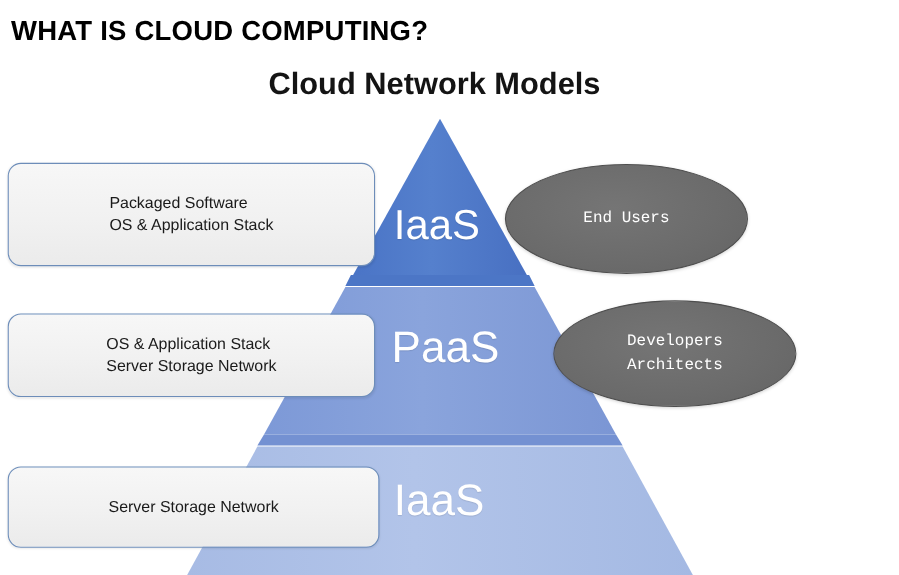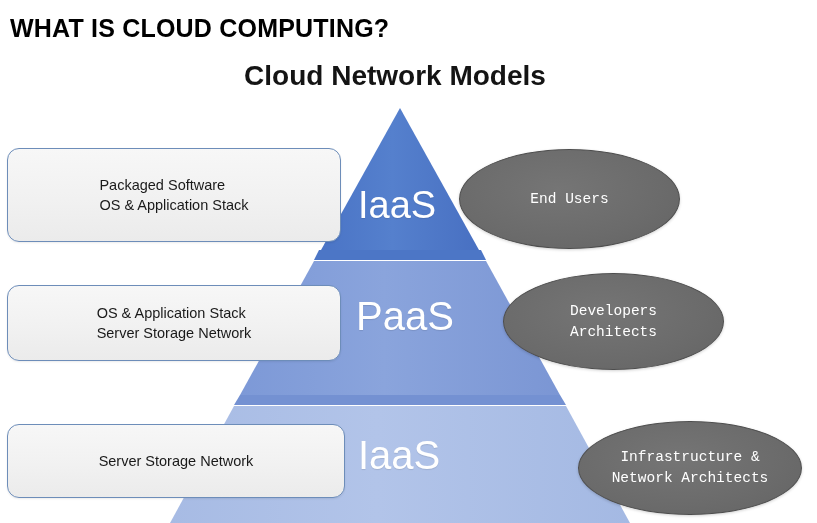--- a/index.html
+++ b/index.html
@@ -221,20 +221,14 @@
     </div>
   </div>
 
   <div class="audience-ellipse" id="audience-paas">
     <div>
       <span class="audience-line">Developers</span>
       <span class="audience-line">Architects</span>
     </div>
   </div>
 
-  <div class="audience-ellipse" id="audience-iaas">
-    <div>
-      <span class="audience-line">Infrastructure &amp;</span>
-      <span class="audience-line">Network Architects</span>
-    </div>
-  </div>
 
 </div>
 
 </body></html>

